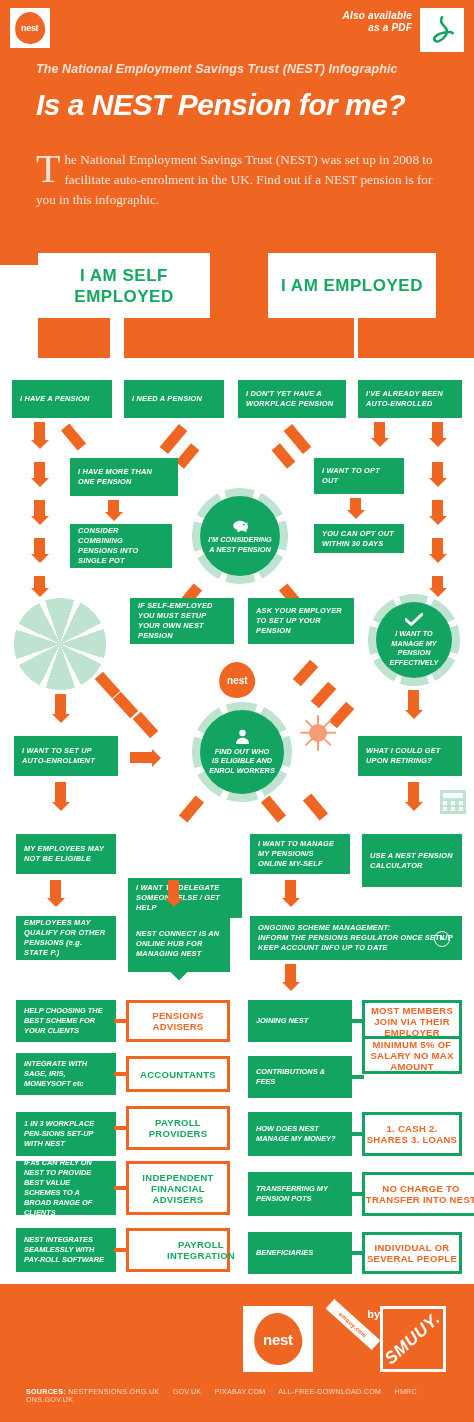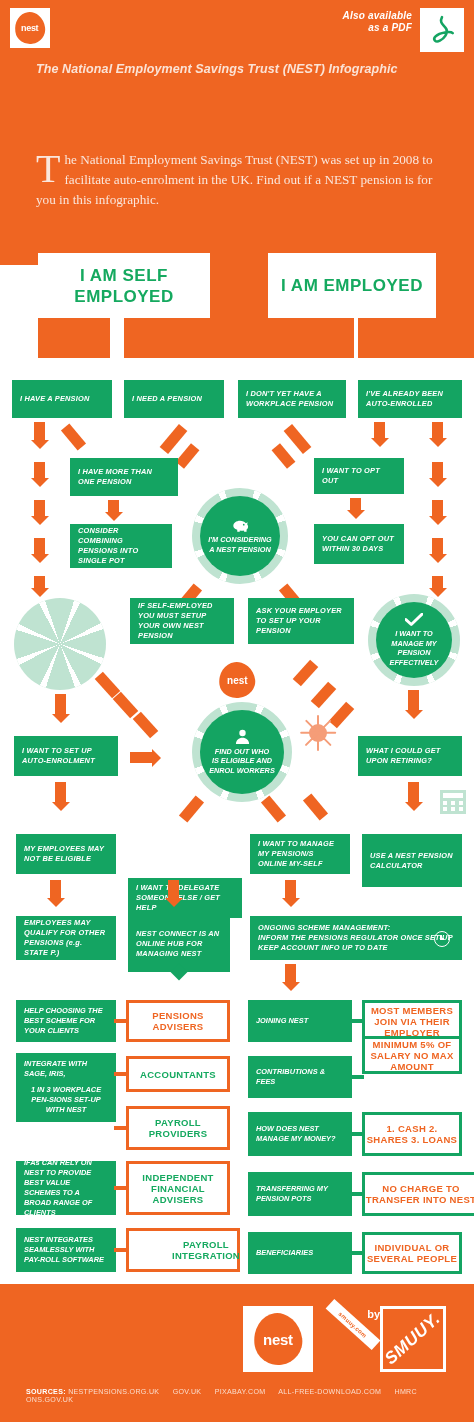--- a/index.html
+++ b/index.html
@@ -135,20 +135,21 @@
   <div id="pdf-label">
     <div>Also available</div>
     <div>as a PDF</div>
   </div>
   <div id="pdf-box">
     <svg viewBox="0 0 24 28">
       <path d="M12 2 C9 8 14 9 16 13 C18 17 14 22 10 24 C6 26 3 23 6 20 C10 16 20 15 22 17" fill="none" stroke="#14A462" stroke-width="2.4" stroke-linecap="round"></path>
     </svg>
   </div>
   <div id="kicker">The National Employment Savings Trust (NEST) Infographic</div>
+  <div id="headline">Is a NEST Pension for me?</div>
   <div id="lede">
     <span class="dropcap">T</span><span>he  National Employment Savings Trust (NEST) was set up in 2008 to facilitate auto-enrolment in the UK. Find out if a NEST pension is for you in this infographic.</span>
   </div>
 </div>
 
 <div class="hdr-stem abs" style="left:0;top:243px;width:474px;height:22px;"></div>
 <div class="hdr-stem abs" style="left:38px;top:243px;width:72px;height:115px;"></div>
 <div class="hdr-stem abs" style="left:124px;top:243px;width:230px;height:115px;"></div>
 <div class="hdr-stem abs" style="left:358px;top:243px;width:116px;height:115px;"></div>
 
@@ -213,21 +214,21 @@
 <div class="ahead abs" style="left:428.5px;top:588px;"></div>
 
 <div class="ashaft abs" style="left:108px;top:500px;width:11px;height:14px;"></div>
 <div class="ahead abs" style="left:104.5px;top:512px;"></div>
 <div class="ashaft abs" style="left:350px;top:498px;width:11px;height:14px;"></div>
 <div class="ahead abs" style="left:346.5px;top:510px;"></div>
 
 <div class="gbox" style="left:70px;top:524px;width:102px;height:44px;">
   <span>CONSIDER COMBINING PENSIONS INTO SINGLE POT</span>
   </div>
-<div class="gbox" style="left:314px;top:524px;width:90px;height:40px;">
+<div class="gbox" style="left:314px;top:524px;width:90px;height:29px;">
   <span>YOU CAN OPT OUT WITHIN 30 DAYS</span>
   </div>
 
 <div class="circ-wrap" style="left:192px;top:488px;width:96px;height:96px;">
   <div class="circ-ring"></div>
   <div class="circ-core" style="left:8px;top:8px;width:80px;height:80px;">
     <svg class="ci" width="20" height="14" viewBox="0 0 24 16">
       <path d="M4 9c0-3.3 3.6-6 8-6 3 0 5.6 1.2 7 3l2.2-1.3L20.6 7c.6.8 1 1.7 1.1 2.7.1 1.4-.6 2.8-1.8 3.8V16h-3v-1.4c-.8.2-1.7.4-2.6.4s-1.8-.2-2.6-.4V16h-3v-2.3C5.2 12.7 4 11 4 9z" fill="#fff"></path>
       <circle cx="16.5" cy="7.6" r="1" fill="#14A462"></circle>
     </svg>
@@ -383,41 +384,41 @@
   </div>
 
 <div class="pair-left" style="left:16px;top:1053px;width:100px;height:42px;">
   <span>INTEGRATE WITH SAGE, IRIS, MONEYSOFT etc</span>
   </div>
 <div class="connector" style="left:114px;top:1072px;width:14px;"></div>
 <div class="pair-right g" style="left:126px;top:1056px;width:104px;height:36px;">
   <span>ACCOUNTANTS</span>
   </div>
 
-<div class="pair-left" style="left:16px;top:1078px;width:100px;height:44px;text-align:center;">
+<div class="pair-left" style="left:16px;top:1112px;width:100px;height:44px;">
   <span>1 IN 3 WORKPLACE PEN-SIONS SET-UP WITH NEST</span>
   </div>
 <div class="connector" style="left:114px;top:1126px;width:14px;"></div>
 <div class="pair-right g" style="left:126px;top:1106px;width:104px;height:44px;">
   <span>PAYROLL PROVIDERS</span>
   </div>
 
 <div class="pair-left" style="left:16px;top:1161px;width:100px;height:54px;">
   <span>IFAs CAN RELY ON NEST TO PROVIDE BEST VALUE SCHEMES TO A BROAD RANGE OF CLIENTS</span>
   </div>
 <div class="connector" style="left:114px;top:1186px;width:14px;"></div>
 <div class="pair-right g" style="left:126px;top:1161px;width:104px;height:54px;">
   <span>INDEPENDENT FINANCIAL ADVISERS</span>
   </div>
 
 <div class="pair-left" style="left:16px;top:1228px;width:100px;height:44px;">
   <span>NEST INTEGRATES SEAMLESSLY WITH PAY-ROLL SOFTWARE</span>
   </div>
 <div class="connector" style="left:114px;top:1248px;width:14px;"></div>
-<div class="pair-right g" style="left:126px;top:1228px;width:114px;height:44px;padding-left:46px;">
+<div class="pair-right g" style="left:126px;top:1228px;width:104px;height:44px;padding-left:46px;">
   <span>PAYROLL INTEGRATION</span>
   </div>
 
 <div class="pair-left" style="left:248px;top:1000px;width:104px;height:42px;">
   <span>JOINING NEST</span>
   </div>
 <div class="connector g" style="left:350px;top:1019px;width:14px;"></div>
 <div class="pair-right o gborder" style="left:362px;top:1000px;width:100px;height:42px;">
   <span>MOST MEMBERS JOIN VIA THEIR EMPLOYER</span>
   </div>

